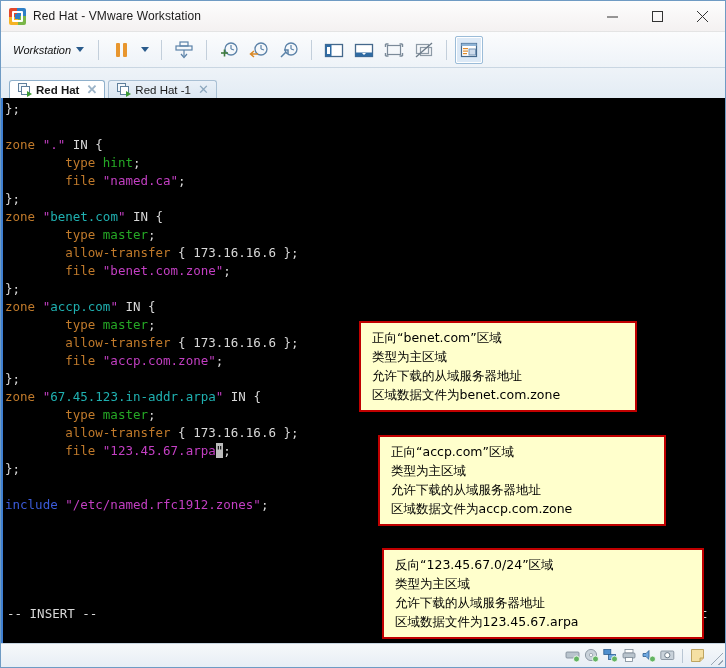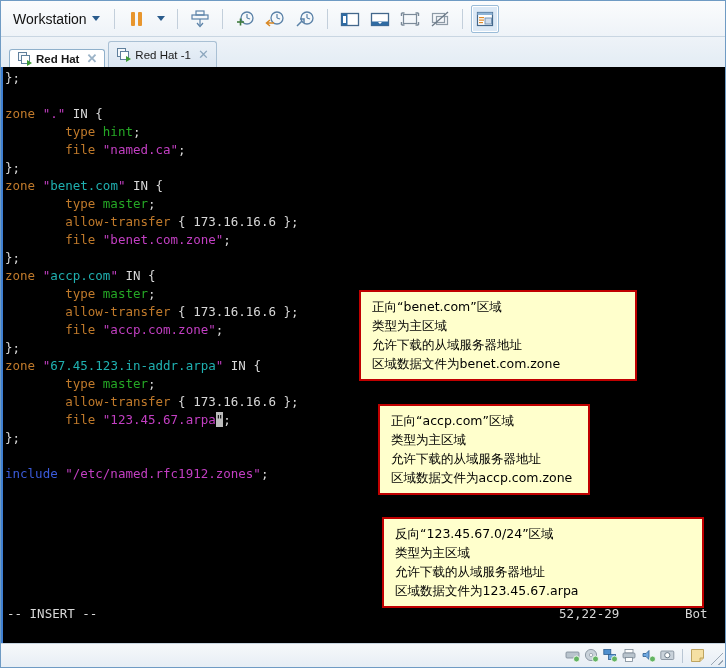--- a/index.html
+++ b/index.html
@@ -52,42 +52,42 @@
   
   .toolbar {
     height: 36px; flex: 0 0 36px;
     display: flex; align-items: center;
     background: linear-gradient(#fbfcfd, #eef3f8);
     border-bottom: 1px solid #c9d6e2;
     padding-left: 8px; gap: 2px;
   }
   .ws-menu {
     display: flex; align-items: center; gap: 5px;
-    font-size: 14px; color: #111; padding: 3px 6px 3px 4px; border-radius: 2px;
+    font-size: 11px; color: #111; padding: 3px 6px 3px 4px; border-radius: 2px; font-style: italic;
   }
   .caret { width: 0; height: 0; border-left: 4px solid transparent; border-right: 4px solid transparent; border-top: 5px solid #2a5b8c; }
   .sep { width: 1px; height: 20px; background: #c3cfdb; margin: 0 6px; }
   .tb-btn {
     width: 28px; height: 28px; display: flex; align-items: center; justify-content: center;
     border-radius: 2px;
   }
   .tb-btn.active { background: #dce9f6; border: 1px solid #9bbcd8; box-shadow: inset 0 0 0 1px #fff; }
   .pause-bars { display: flex; gap: 3px; }
   .pause-bars i { display: block; width: 4px; height: 14px; background: #e8962e; border-radius: 1px; }
   .mini-caret { width:0;height:0;border-left:4px solid transparent;border-right:4px solid transparent;border-top:5px solid #2a5b8c; }
 
   
   .tabbar {
     height: 30px; flex: 0 0 30px;
     display: flex; align-items: flex-end;
     background: linear-gradient(#eef3f8, #e3ecf4);
     padding-left: 8px;
   }
   .tab {
-    height: 26px; display: flex; align-items: center; gap: 5px;
+    height: 18px; display: flex; align-items: center; gap: 5px;
     padding: 0 7px 0 8px;
     border: 1px solid #a9c0d4; border-bottom: none;
     border-radius: 3px 3px 0 0;
     font-size: 11.5px; color: #1a1a1a;
     background: linear-gradient(#eaf1f8, #dbe6f1);
     margin-right: 3px;
   }
   .tab.active {
     background: #ffffff; font-weight: bold; height: 18px;
     border-color: #8fb0cb;
@@ -138,21 +138,21 @@
     position: absolute;
     background: #ffffcc;
     border: 2px solid #c00000;
     padding: 5px 9px 6px 11px;
     font-family: "DejaVu Sans", sans-serif;
     font-size: 12.5px; line-height: 19px;
     color: #000;
     white-space: pre;
   }
   #callout-1 { left: 356px; top: 223px; width: 278px; }
-  #callout-2 { left: 375px; top: 337px; width: 212px; }
+  #callout-2 { left: 375px; top: 337px; width: 288px; }
   #callout-3 { left: 379px; top: 450px; width: 322px; }
 
   
   .statusbar {
     height: 24px; flex: 0 0 24px;
     display: flex; align-items: center;
     background: linear-gradient(#f6f8fa, #e7eef5);
     border-top: 1px solid #c7d4e0;
     font-size: 11.5px; color: #202020;
     padding-left: 6px; position: relative;
@@ -165,20 +165,42 @@
     background:
       linear-gradient(135deg, transparent 46%, #9aa7b4 46%, #9aa7b4 54%, transparent 54%),
       linear-gradient(135deg, transparent 76%, #9aa7b4 76%, #9aa7b4 84%, transparent 84%);
   }
 </style>
 </head>
 <body>
 
 <div id="app">
 
+  <div class="titlebar">
+    <div class="app-icon"></div>
+    <div class="title-text">Red Hat  - VMware Workstation</div>
+    <div class="win-btns">
+      <div class="win-btn">
+        <svg class="gl" width="11" height="11" viewBox="0 0 11 11">
+            <line x1="0" y1="6" x2="11" y2="6" stroke="#333" stroke-width="1"></line>
+          </svg>
+      </div>
+      <div class="win-btn">
+        <svg class="gl" width="11" height="11" viewBox="0 0 11 11">
+            <rect x="0.5" y="0.5" width="10" height="10" fill="none" stroke="#333" stroke-width="1"></rect>
+          </svg>
+      </div>
+      <div class="win-btn close">
+        <svg class="gl" width="11" height="11" viewBox="0 0 11 11">
+            <line x1="0" y1="0" x2="11" y2="11" stroke="currentColor" stroke-width="1"></line>
+            <line x1="11" y1="0" x2="0" y2="11" stroke="currentColor" stroke-width="1"></line>
+          </svg>
+      </div>
+    </div>
+  </div>
 
   <div class="toolbar">
     <div class="ws-menu">
       <span>Workstation</span>
       <span class="caret"></span>
     </div>
     <div class="sep"></div>
 
     <div class="tb-btn">
       <span class="pause-bars">

